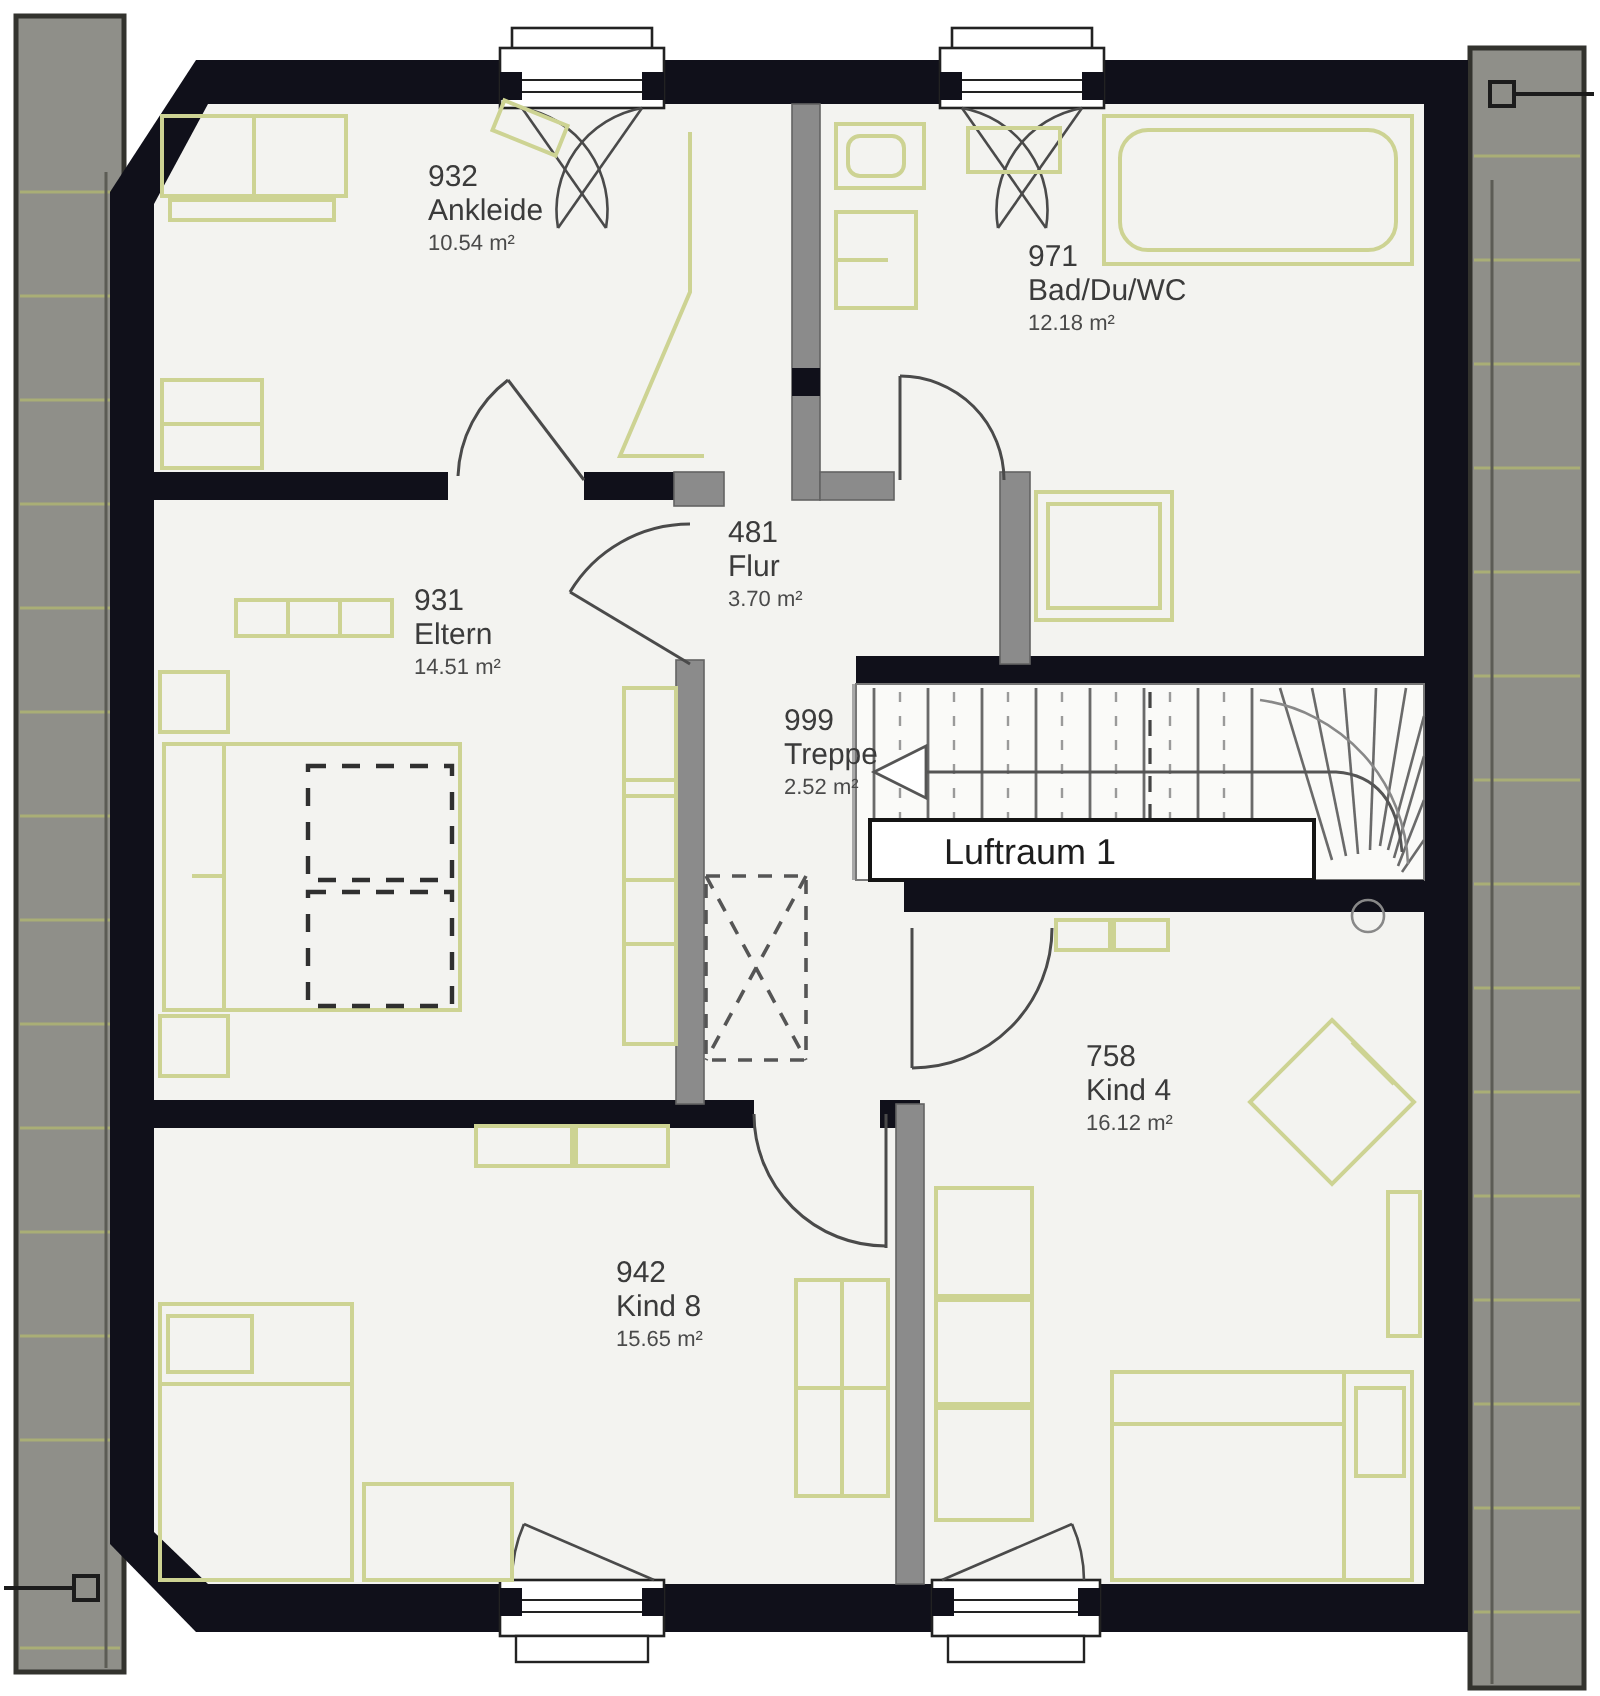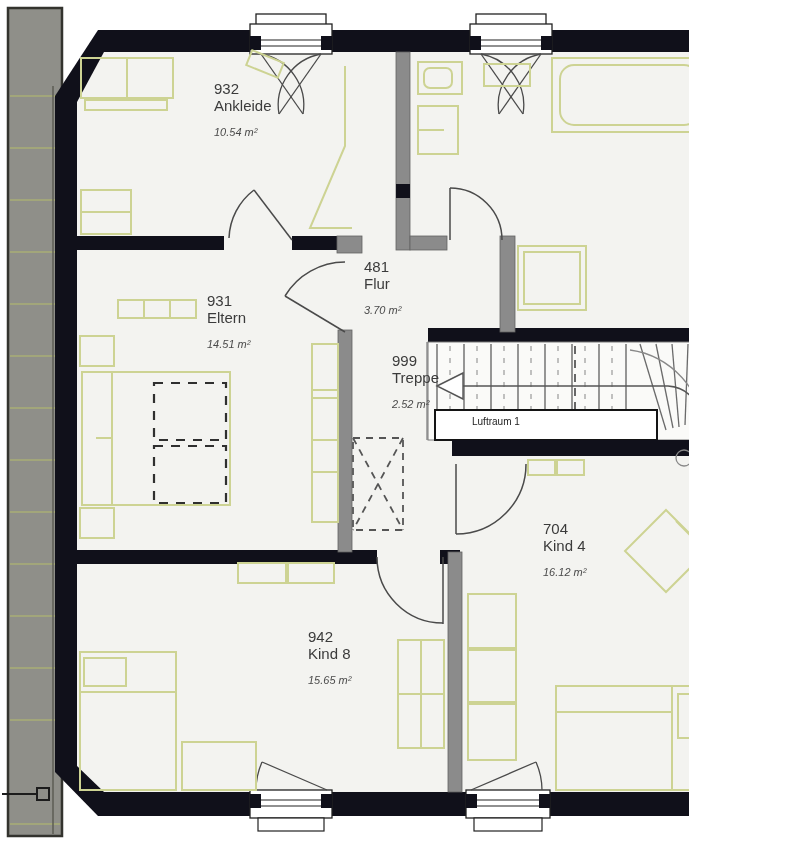--- a/index.html
+++ b/index.html
@@ -1,22 +1,22 @@
 <!DOCTYPE html>
 <html><head>
 <meta charset="utf-8">
 <style>
   html,body{margin:0;padding:0;background:#fff;}
-  .stage{position:relative;width:689px;height:848px;background:#ffffff;
+  .stage{position:relative;width:800px;height:848px;background:#ffffff;
          font-family:"Liberation Sans",sans-serif;overflow:hidden;}
   .stage svg{position:absolute;left:0;top:0;}
   .room-label{position:absolute;color:#3b3b3b;font-size:15px;line-height:17px;
               white-space:nowrap;pointer-events:none;}
-  .room-label .area{font-size:11px;line-height:14px;color:#4a4a4a;margin-top:11px;font-style:italic;}
-  .luftraum-label{position:absolute;left:472px;top:416px;font-size:10px;
+  .room-label .area{font-size:11px;line-height:14px;color:#4a4a4a;margin-top:1px;}
+  .luftraum-label{position:absolute;left:472px;top:416px;font-size:18px;
                   color:#1d1d1d;pointer-events:none;text-align:right;}
 </style>
 </head>
 <body>
 
 <div class="stage">
 
 <svg width="800" height="848" viewBox="0 0 800 848">
 
   <g>
@@ -289,37 +289,42 @@
     <line x1="353" y1="438" x2="403" y2="530"></line>
         <line x1="403" y1="438" x2="353" y2="530"></line>
   </g>
 </svg>
 
 <div class="room-label" style="left:214px;top:80px">
   <div>932</div>
   <div>Ankleide</div>
   <div class="area">10.54 m²</div>
 </div>
+<div class="room-label" style="left:514px;top:120px">
+  <div>971</div>
+  <div>Bad/Du/WC</div>
+  <div class="area">12.18 m²</div>
+</div>
 <div class="room-label" style="left:207px;top:292px">
   <div>931</div>
   <div>Eltern</div>
   <div class="area">14.51 m²</div>
 </div>
 <div class="room-label" style="left:364px;top:258px">
   <div>481</div>
   <div>Flur</div>
   <div class="area">3.70 m²</div>
 </div>
 <div class="room-label" style="left:392px;top:352px">
   <div>999</div>
   <div>Treppe</div>
   <div class="area">2.52 m²</div>
 </div>
 <div class="room-label" style="left:543px;top:520px">
-  <div>704</div>
+  <div>758</div>
   <div>Kind 4</div>
   <div class="area">16.12 m²</div>
 </div>
 <div class="room-label" style="left:308px;top:628px">
   <div>942</div>
   <div>Kind 8</div>
   <div class="area">15.65 m²</div>
 </div>
 
 <div class="luftraum-label">Luftraum 1</div>

